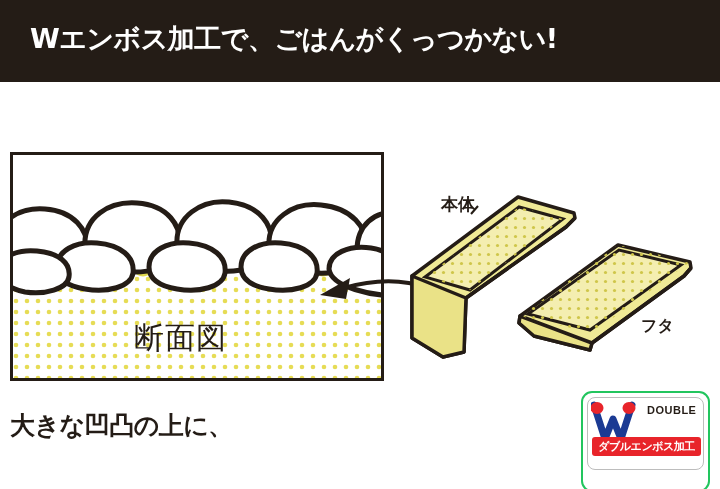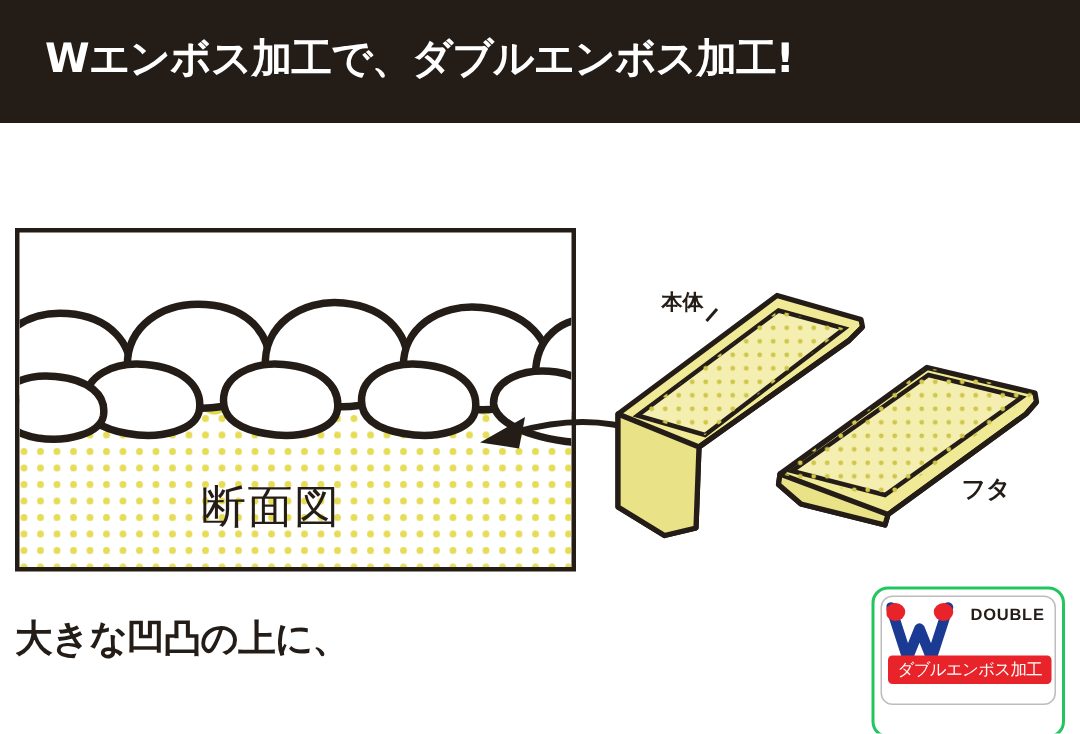--- a/index.html
+++ b/index.html
@@ -81,21 +81,21 @@
   
   .lbl {
     position: absolute;
     color: #241c16;
     font-weight: bold;
     font-family: "DejaVu Sans", sans-serif;
   }
   .lbl-hontai {
     left: 441px;
     top: 193px;
-    font-size: 14px;
+    font-size: 17px;
   }
   .lbl-futa {
     left: 641px;
     top: 316px;
     font-size: 16px;
     text-align: center;
   }
 
   
   .badge {
@@ -157,35 +157,35 @@
     border-radius: 3px;
   }
   .badge-ribbon-text {
     position: absolute;
     left: 0;
     top: 2px;
     width: 109px;
     text-align: center;
     color: #ffffff;
     font-size: 11px;
-    font-weight: normal;
+    font-weight: bold;
     font-family: "DejaVu Sans", sans-serif;
     letter-spacing: -0.5px;
   }
 
   svg { display: block; }
   .abs-svg { position: absolute; left: 0; top: 0; }
 </style>
 </head>
 <body>
 
 <div id="page">
 
   <div class="header-band"></div>
-  <div class="header-title">Wエンボス加工で、ダブルエンボス加工!</div>
+  <div class="header-title">Wエンボス加工で、ごはんがくっつかない!</div>
 
   <div class="xsec-panel">
     <svg width="368" height="223" viewBox="0 0 368 223">
       <defs>
         <pattern id="dots" width="11" height="11" patternUnits="userSpaceOnUse">
           <circle cx="3" cy="3" r="2.3" fill="#e6dc55"></circle>
         </pattern>
         <clipPath id="fillclip">
           <path d="M0 95 L0 223 L368 223 L368 95 Z"></path>
         </clipPath>

